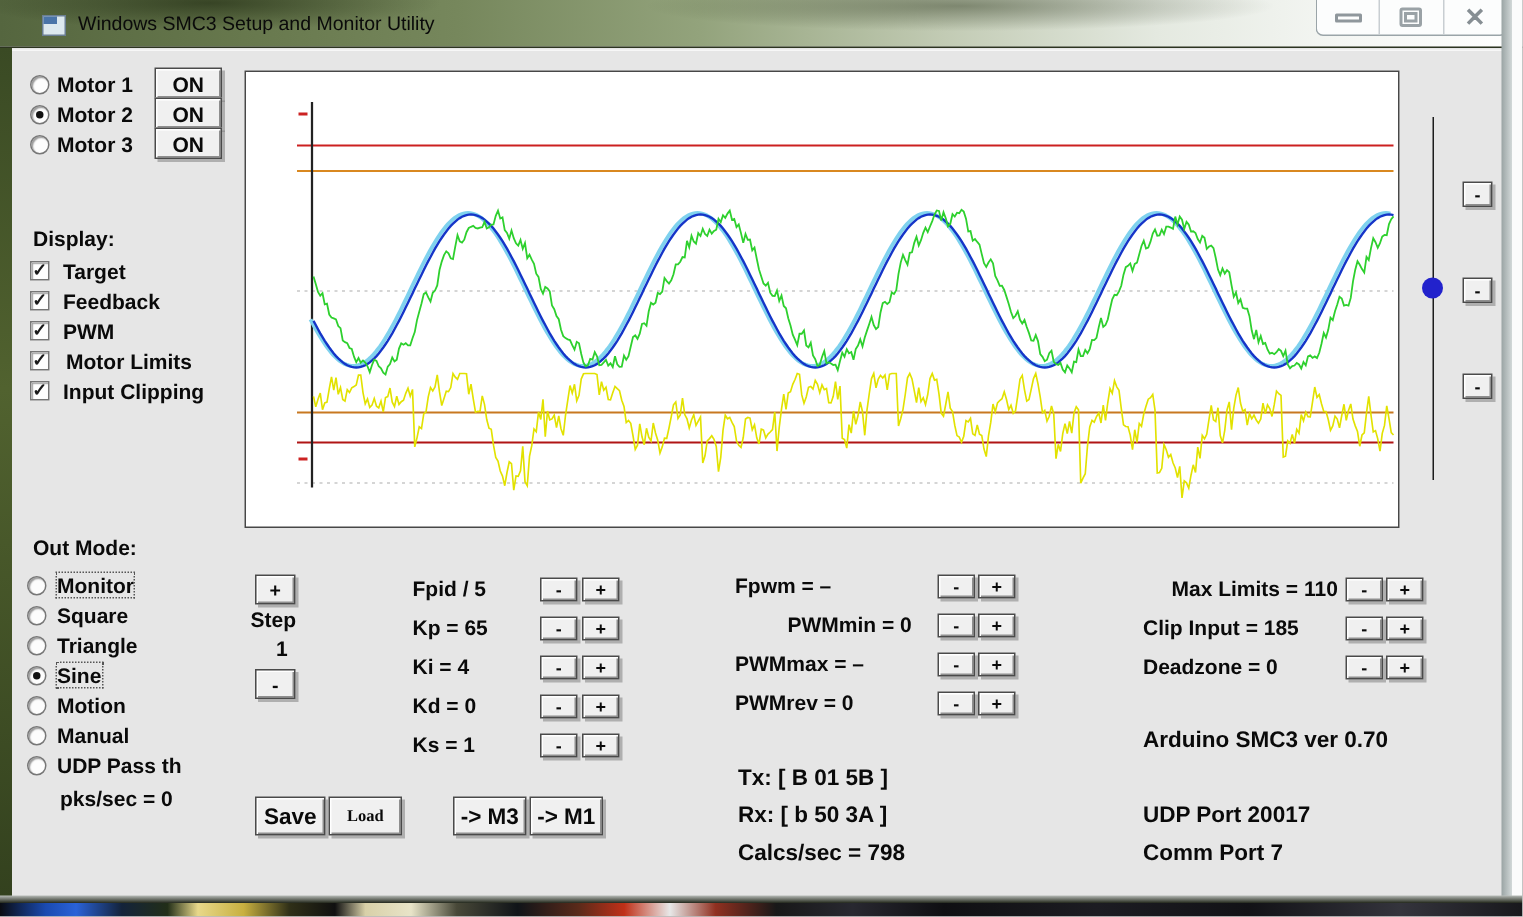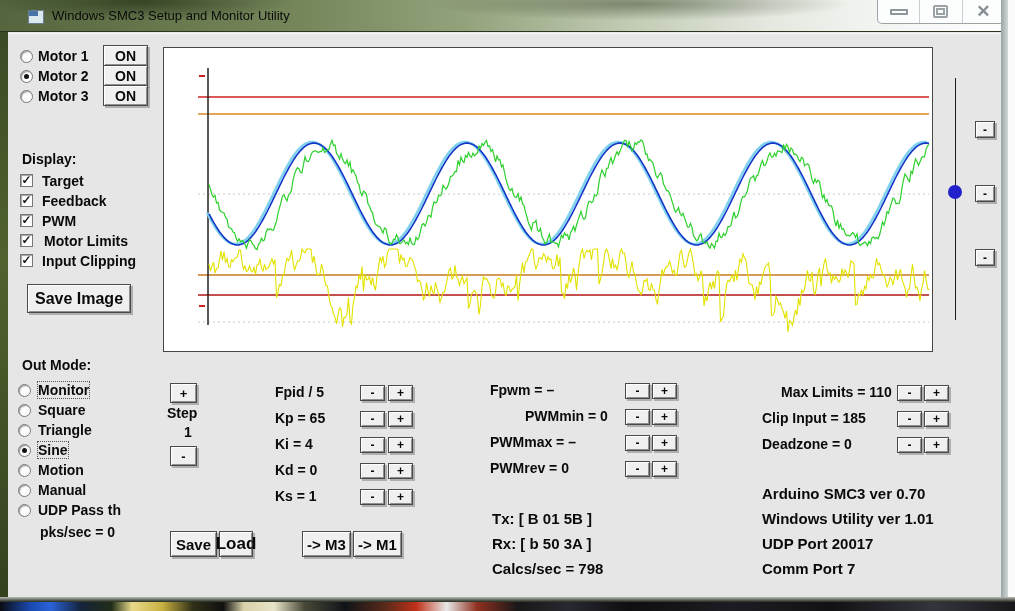--- a/index.html
+++ b/index.html
@@ -99,21 +99,20 @@
   <div class="abs lbl" style="left:42px;top:173px;">Target</div>
   <div class="abs chk" style="left:20px;top:194px;">✓</div>
   <div class="abs lbl" style="left:42px;top:193px;">Feedback</div>
   <div class="abs chk" style="left:20px;top:214px;">✓</div>
   <div class="abs lbl" style="left:42px;top:213px;">PWM</div>
   <div class="abs chk" style="left:20px;top:234px;">✓</div>
   <div class="abs lbl" style="left:24px;top:233px;margin-left:20px;">Motor Limits</div>
   <div class="abs chk" style="left:20px;top:254px;">✓</div>
   <div class="abs lbl" style="left:42px;top:253px;">Input Clipping</div>
 
-  <div class="abs btn3d" style="left:27px;top:284px;width:104px;height:29px;font-size:16px;">Save Image</div>
 
   <div class="abs chart-box">
     <svg width="768" height="303" viewBox="0 0 768 303">
         <line x1="34" x2="765" y1="49" y2="49" stroke="#cc2020" stroke-width="1.4" stroke-dasharray="none"></line>
         <line x1="34" x2="765" y1="66" y2="66" stroke="#d98820" stroke-width="1.4" stroke-dasharray="none"></line>
         <line x1="34" x2="765" y1="146" y2="146" stroke="#c8c8c8" stroke-width="1" stroke-dasharray="2 3"></line>
         <line x1="34" x2="765" y1="227" y2="227" stroke="#c87820" stroke-width="1.4" stroke-dasharray="none"></line>
         <line x1="34" x2="765" y1="247" y2="247" stroke="#b01515" stroke-width="1.4" stroke-dasharray="none"></line>
         <line x1="34" x2="765" y1="274" y2="274" stroke="#c8c8c8" stroke-width="1" stroke-dasharray="2 3"></line>
         <line x1="44" x2="44" y1="20" y2="277" stroke="#222" stroke-width="1.5"></line>
@@ -188,30 +187,29 @@
   <div class="abs btn3d btn-sm" style="left:897px;top:385px;">-</div>
   <div class="abs btn3d btn-sm" style="left:924px;top:385px;">+</div>
   <div class="abs lbl" style="left:762px;top:410px;text-align:center;">Clip Input = 185</div>
   <div class="abs btn3d btn-sm" style="left:897px;top:411px;">-</div>
   <div class="abs btn3d btn-sm" style="left:924px;top:411px;">+</div>
   <div class="abs lbl" style="left:762px;top:436px;">Deadzone = 0</div>
   <div class="abs btn3d btn-sm" style="left:897px;top:437px;">-</div>
   <div class="abs btn3d btn-sm" style="left:924px;top:437px;">+</div>
 
   <div class="abs btn3d" style="left:170px;top:531px;width:47px;height:26px;font-size:15px;">Save</div>
-  <div class="abs btn3d" style="left:219px;top:531px;width:34px;height:26px;font-size:17px;">Load</div>
+  <div class="abs btn3d" style="left:219px;top:531px;width:49px;height:26px;font-size:11px;font-family:Liberation Serif, serif;">Load</div>
   <div class="abs btn3d" style="left:302px;top:531px;width:49px;height:26px;font-size:15px;">-&gt; M3</div>
   <div class="abs btn3d" style="left:353px;top:531px;width:49px;height:26px;font-size:15px;">-&gt; M1</div>
 
   <div class="abs lbl" style="left:492px;top:510px;font-size:15px;">Tx: [ B 01 5B ]</div>
   <div class="abs lbl" style="left:492px;top:535px;font-size:15px;">Rx: [ b 50 3A ]</div>
   <div class="abs lbl" style="left:492px;top:560px;font-size:15px;">Calcs/sec = 798</div>
 
   <div class="abs lbl" style="left:762px;top:485px;font-size:15px;">Arduino SMC3 ver 0.70</div>
-  <div class="abs lbl" style="left:762px;top:510px;font-size:15px;">Windows Utility ver 1.01</div>
   <div class="abs lbl" style="left:762px;top:535px;font-size:15px;">UDP Port 20017</div>
   <div class="abs lbl" style="left:762px;top:560px;font-size:15px;">Comm Port 7</div>
 
   <div class="abs right-edge"></div>
   <div class="abs right-strip"></div>
   <div class="abs bottom-border"></div>
   <div class="abs taskbar"></div>
 </div>
 
 </body></html>

